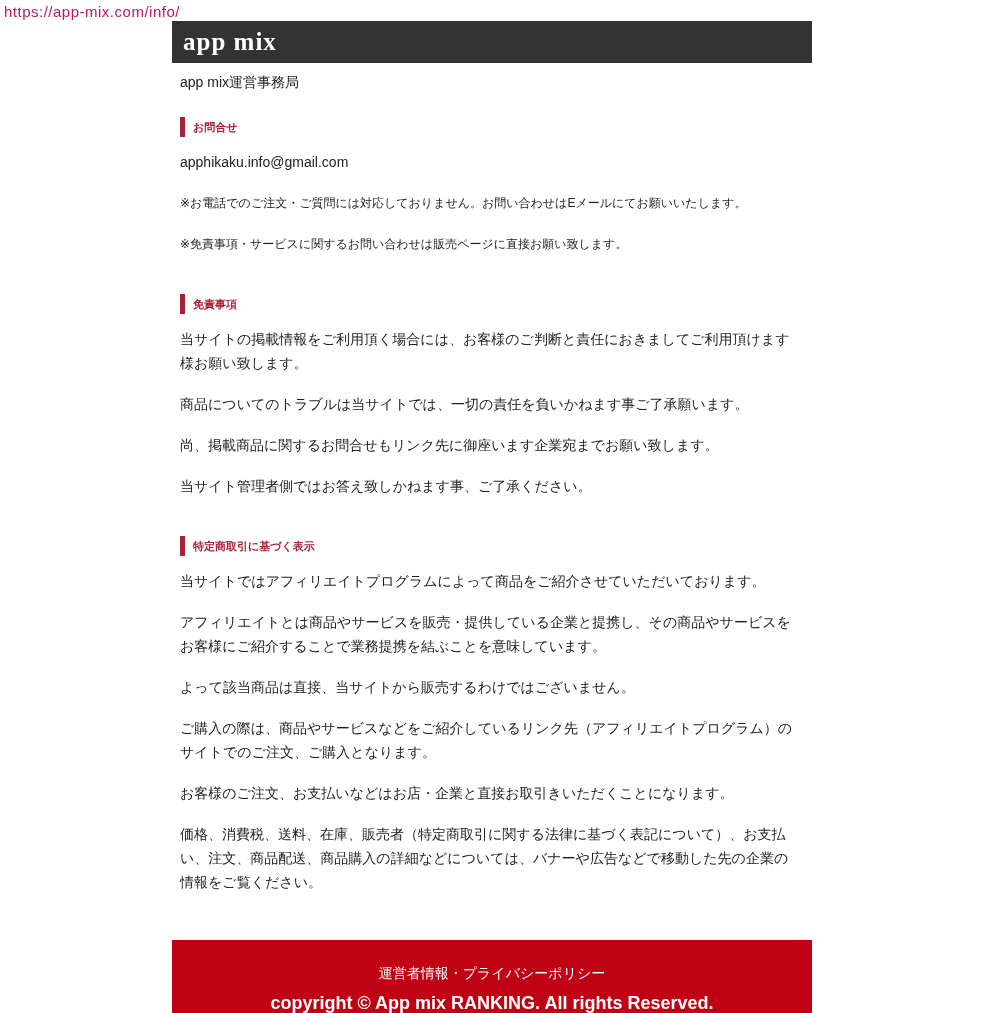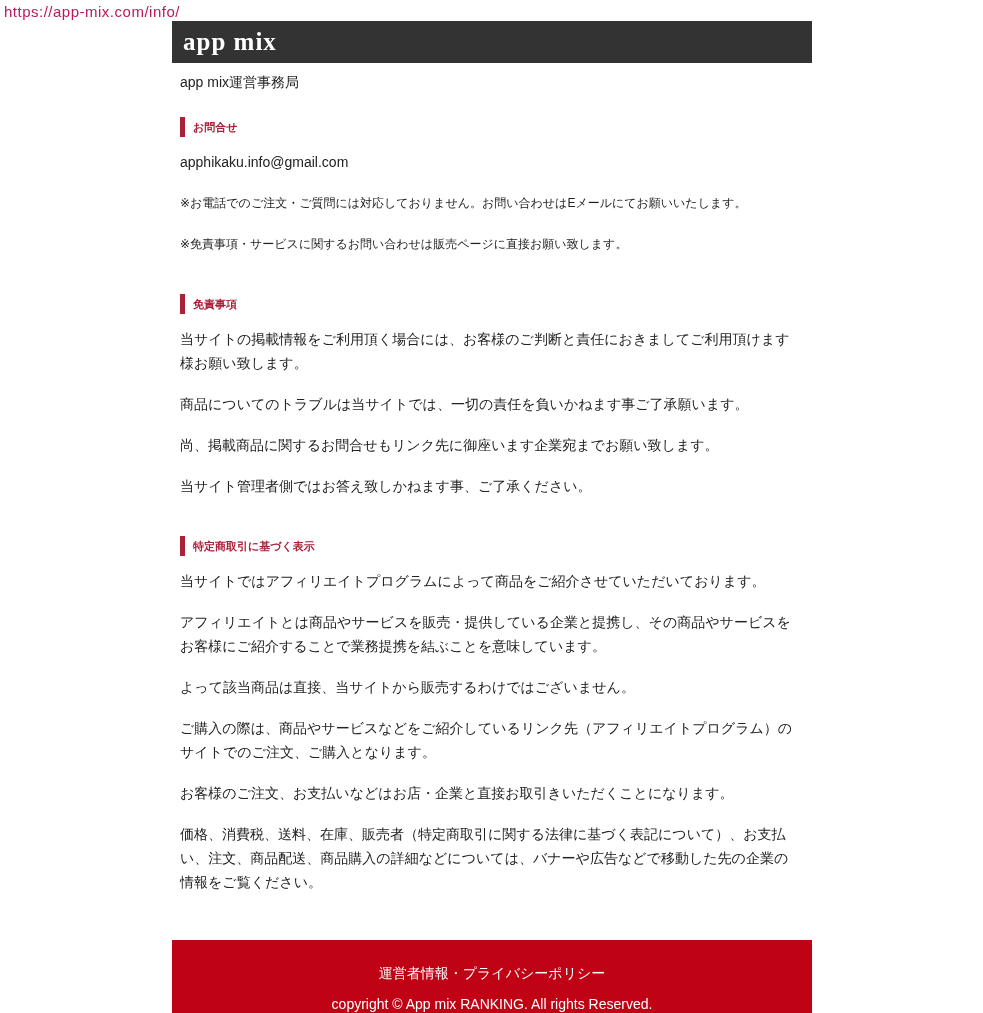--- a/index.html
+++ b/index.html
@@ -85,22 +85,23 @@
     min-height: 96px;
   }
   .footer-link {
     font-size: 14px;
     line-height: 16px;
     margin-bottom: 14px;
     cursor: pointer;
     display: inline-block;
   }
   .footer-copy {
-    font-size: 14px;
+    font-size: 18px;
     line-height: 16px;
+    font-weight: bold;
   }
   .footer-row { display: block; }
 </style>
 </head>
 <body>
 
 <div class="url-label">https://app-mix.com/info/</div>
 
 <div class="page">
 

